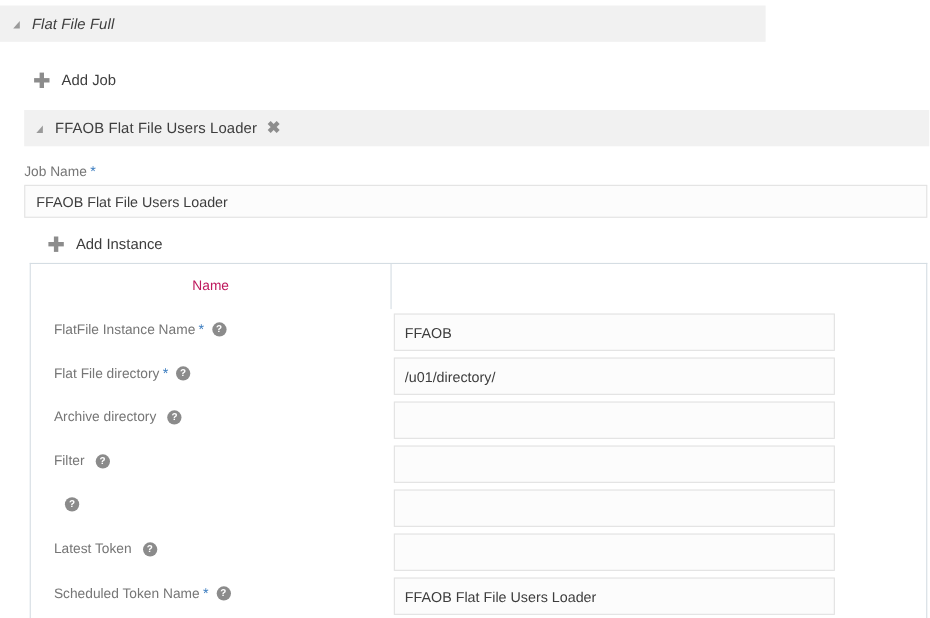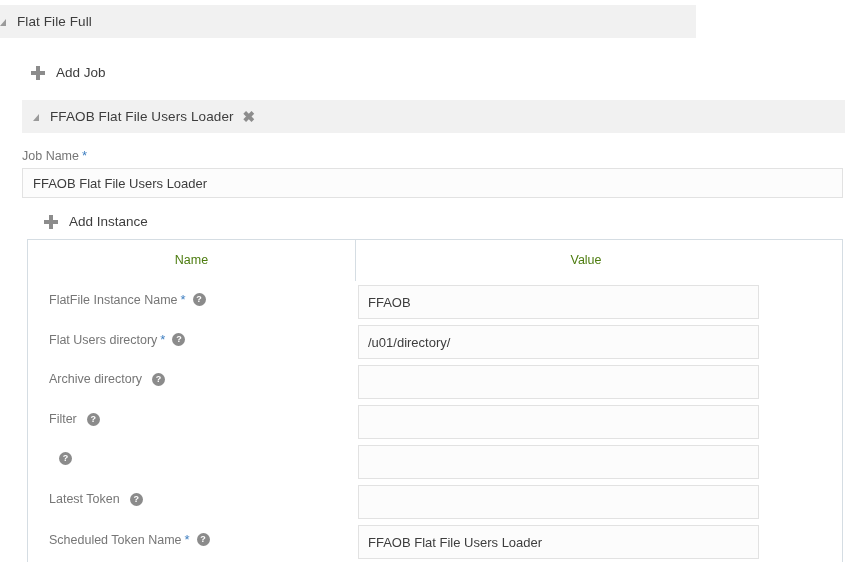--- a/index.html
+++ b/index.html
@@ -23,20 +23,22 @@
     height: 33px;
     display: flex;
     align-items: center;
     box-sizing: border-box;
   }
   .section-bar.outer {
     position: absolute;
     left: 0;
     top: 5px;
     width: 696px;
+    padding-left: 12px;
+    font-style: italic;
   }
   .section-bar.inner {
     position: absolute;
     left: 22px;
     top: 100px;
     width: 823px;
     padding-left: 11px;
   }
   .tri-icon {
     width: 0;
@@ -140,21 +142,21 @@
     background: #ffffff;
   }
   .table-head {
     position: relative;
     height: 41px;
   }
   .th {
     position: absolute;
     top: 13px;
     font-size: 12.5px;
-    color: #4d7c0f;
+    color: #be185d;
     text-align: center;
   }
   .th.name  { left: 0;   width: 327px; }
   .th.value { left: 328px; width: 460px; }
   .col-divider {
     position: absolute;
     left: 327px;
     top: 0;
     width: 1px;
     height: 41px;
@@ -232,35 +234,34 @@
 
 <div class="add-btn param">
   <span class="plus-icon"></span>
   <span class="add-label">Add Instance</span>
 </div>
 
 <div class="param-table">
   <div class="table-head">
     <div class="col-divider"></div>
     <div class="th name">Name</div>
-    <div class="th value">Value</div>
   </div>
 
   <div class="row">
     <div class="row-label">
       <span>FlatFile Instance Name</span>
         <span class="req-star">*</span>
       <span class="help-icon">?</span>
     </div>
     <input class="val-input" type="text" value="FFAOB" style="">
   </div>
 
   <div class="row">
     <div class="row-label">
-      <span>Flat Users directory</span>
+      <span>Flat File directory</span>
         <span class="req-star">*</span>
       <span class="help-icon">?</span>
     </div>
     <input class="val-input" type="text" value="/u01/directory/" style="">
   </div>
 
   <div class="row">
     <div class="row-label">
       <span>Archive directory</span>
         <span class="req-star"></span>

